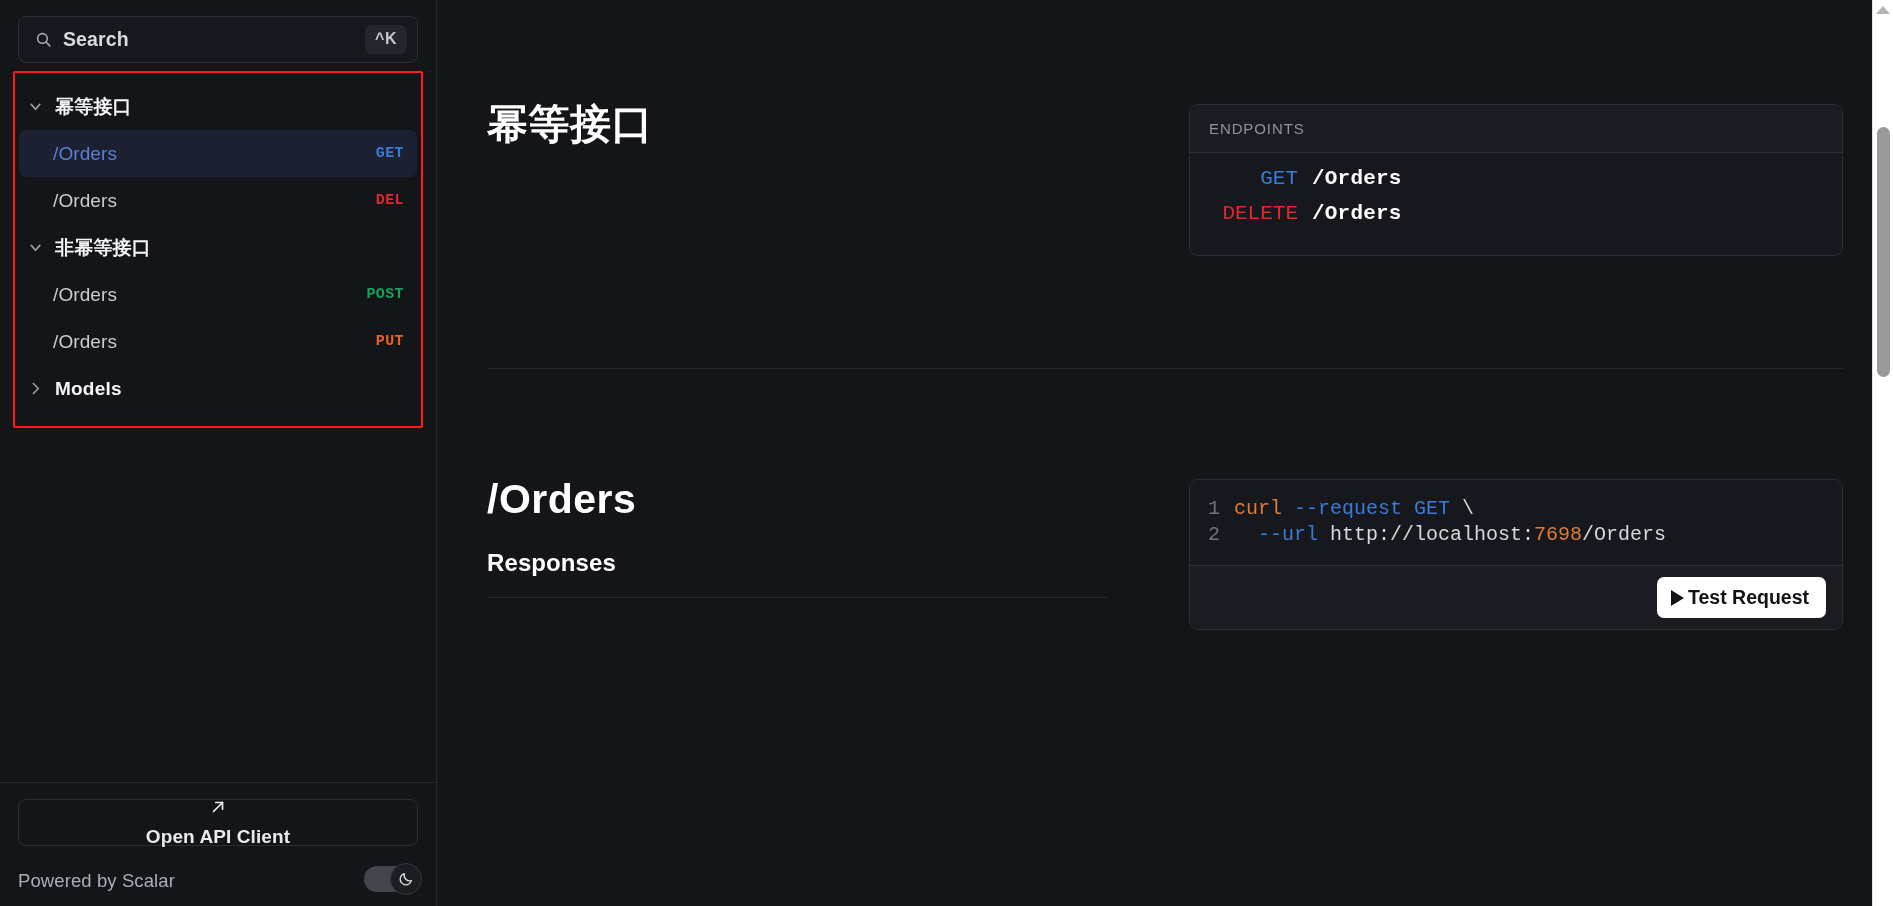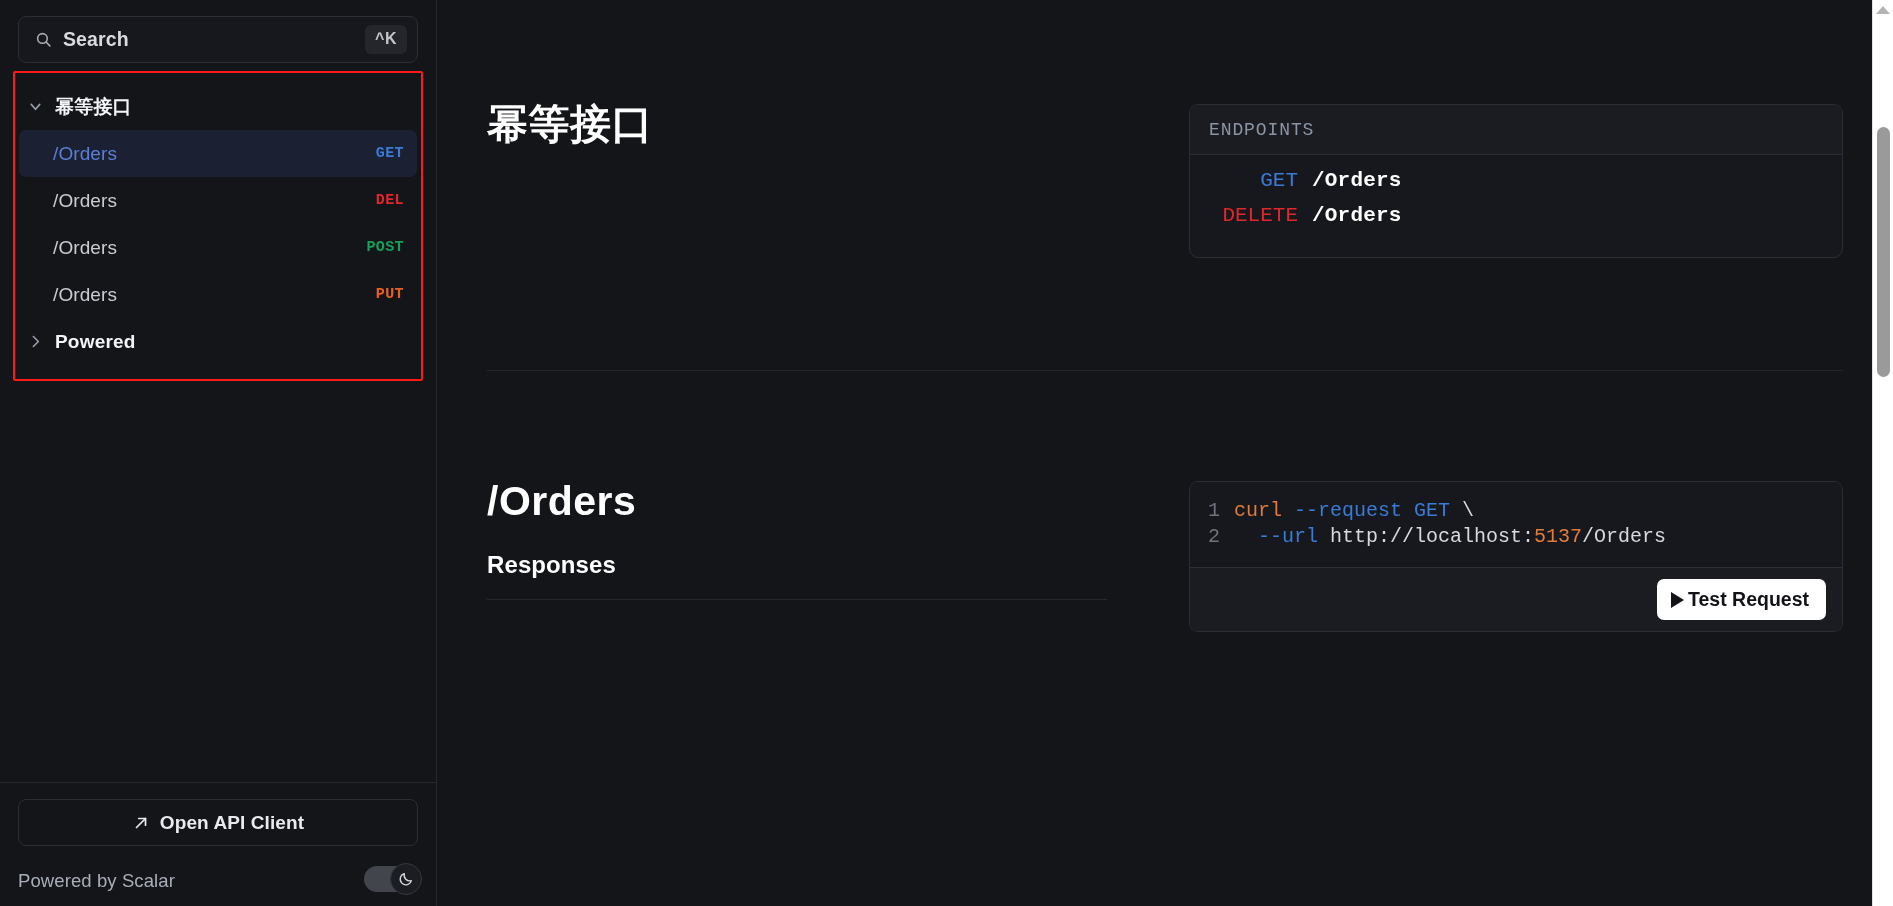--- a/index.html
+++ b/index.html
@@ -131,20 +131,21 @@
     color: #e9eaed;
     font-size: 19px;
     font-weight: 700;
     font-family: "Liberation Sans", sans-serif;
     display: flex;
     align-items: center;
     justify-content: center;
     gap: 10px;
     cursor: pointer;
     letter-spacing: .1px;
+    flex-direction: column;
   }
   .footer-row {
     margin-top: 14px;
     display: flex;
     align-items: flex-end;
     justify-content: space-between;
     height: 32px;
   }
   .powered {
     color: #a9aeb8;
@@ -204,23 +205,22 @@
     background: #16181d;
     overflow: hidden;
   }
   .card-head {
     padding: 15px 19px 14px;
     border-bottom: 1px solid #2b2e35;
     background: #1a1c21;
   }
   .card-head-title {
     color: #8b94a4;
-    font-size: 18px;
+    font-size: 15px;
     letter-spacing: .9px;
-    font-family: Liberation Mono, monospace;
   }
   .card-body { padding: 14px 22px 18px; }
   .ep-row {
     display: flex;
     align-items: baseline;
     gap: 14px;
     height: 35px;
     font-family: "Liberation Mono", monospace;
     cursor: pointer;
   }
@@ -395,38 +395,46 @@
         <div class="nav-item active">
           <span class="nav-item-label">/Orders</span>
           <span class="method m-get">GET</span>
         </div>
 
         <div class="nav-item">
           <span class="nav-item-label">/Orders</span>
           <span class="method m-del">DEL</span>
         </div>
 
+        <div class="nav-group">
+          <span class="chev">
+            <svg viewBox="0 0 24 24" width="17" height="17" fill="none" stroke="#9aa0ab" stroke-width="2.3" stroke-linecap="round" stroke-linejoin="round">
+                <polyline points="6,9 12,16 18,9"></polyline>
+              </svg>
+          </span>
+          <span class="nav-group-label">非幂等接口</span>
+        </div>
 
         <div class="nav-item">
           <span class="nav-item-label">/Orders</span>
           <span class="method m-post">POST</span>
         </div>
 
         <div class="nav-item">
           <span class="nav-item-label">/Orders</span>
           <span class="method m-put">PUT</span>
         </div>
 
         <div class="nav-group">
           <span class="chev">
             <svg viewBox="0 0 24 24" width="17" height="17" fill="none" stroke="#9aa0ab" stroke-width="2.3" stroke-linecap="round" stroke-linejoin="round">
                 <polyline points="9,5 16,12 9,19"></polyline>
               </svg>
           </span>
-          <span class="nav-group-label">Powered</span>
+          <span class="nav-group-label">Models</span>
         </div>
 
       </nav>
     </div>
 
     <div class="sidebar-footer">
       <button class="api-client-btn">
         <span style="display:flex">
           <svg viewBox="0 0 24 24" width="18" height="18" fill="none" stroke="#e9eaed" stroke-width="2.3" stroke-linecap="round" stroke-linejoin="round">
               <line x1="6" y1="18" x2="18" y2="6"></line>
@@ -492,21 +500,21 @@
       <div class="sec-right">
         <div class="code-panel">
 
           <div class="code-body">
             <div class="code-line">
               <span class="ln">1</span>
               <span><span class="tok-cmd">curl </span><span class="tok-flag">--request </span><span class="tok-flag">GET </span><span class="tok-plain">\</span></span>
             </div>
             <div class="code-line">
               <span class="ln">2</span>
-              <span style="white-space:pre"><span class="tok-flag">  --url </span><span class="tok-plain">http://localhost:</span><span class="tok-num">5137</span><span class="tok-plain">/Orders</span></span>
+              <span style="white-space:pre"><span class="tok-flag">  --url </span><span class="tok-plain">http://localhost:</span><span class="tok-num">7698</span><span class="tok-plain">/Orders</span></span>
             </div>
           </div>
 
           <div class="code-foot">
             <button class="test-btn">
               <span class="play"></span>
               <span>Test Request</span>
             </button>
           </div>
         </div>

